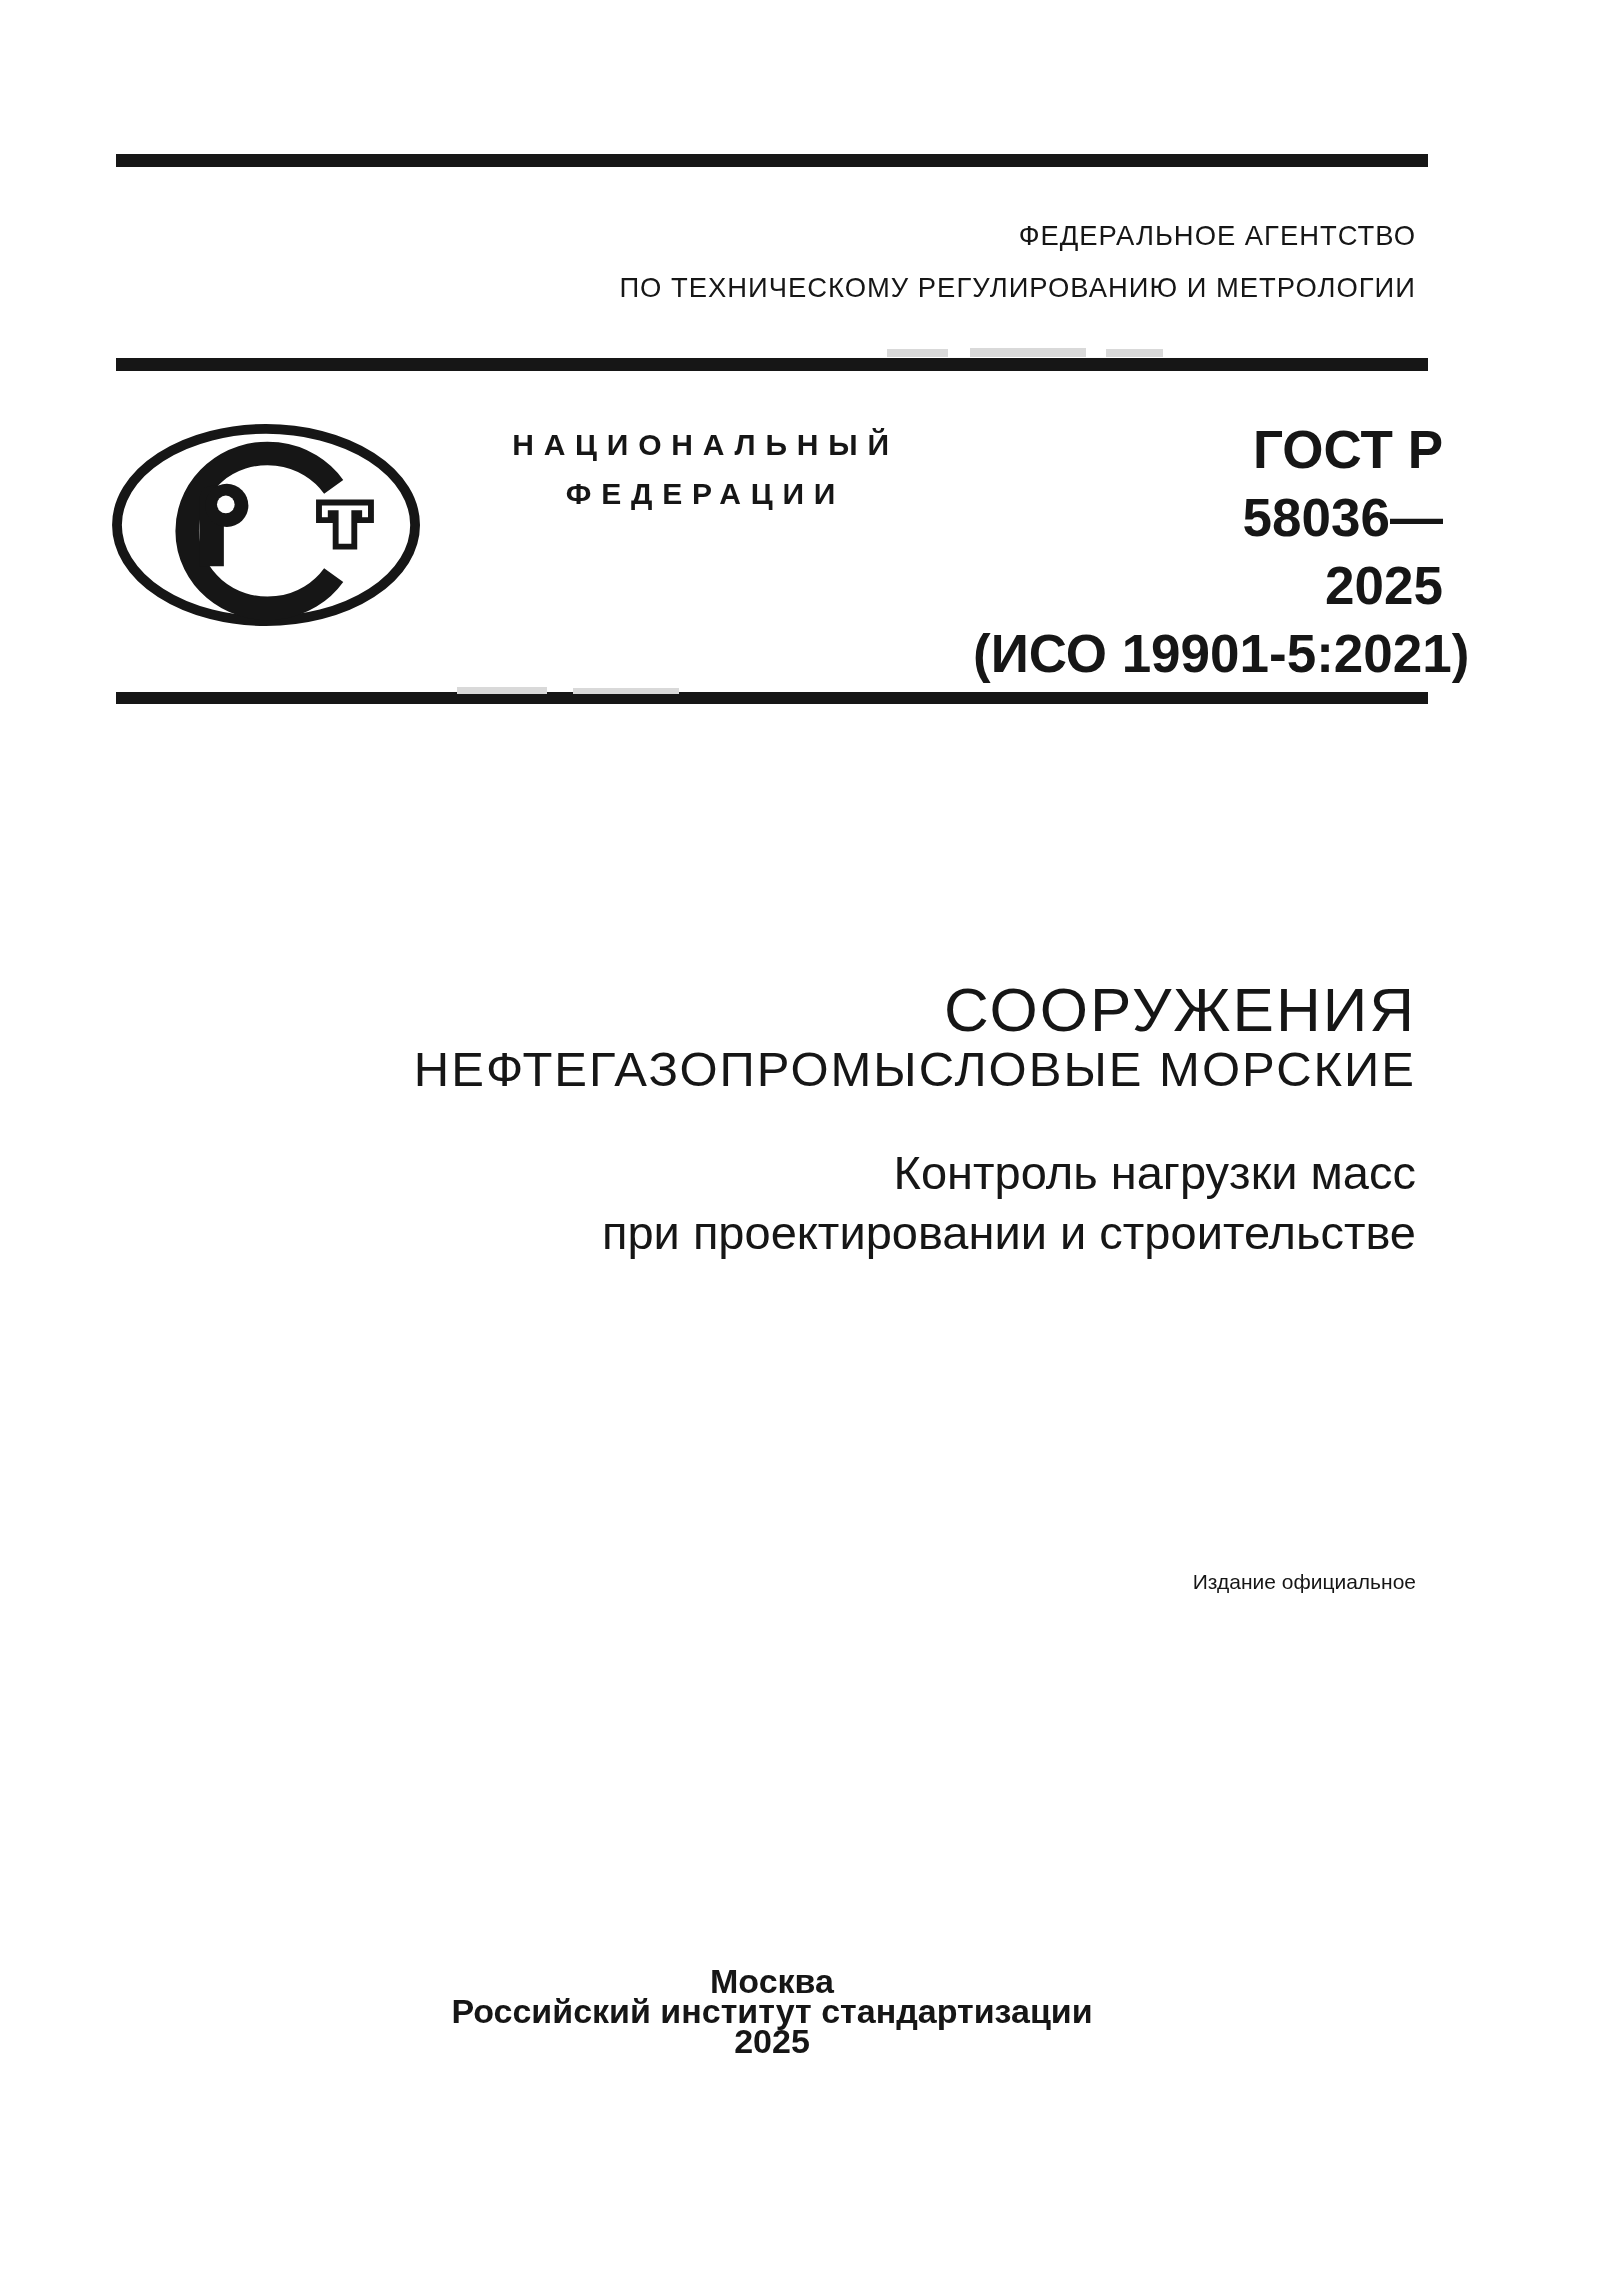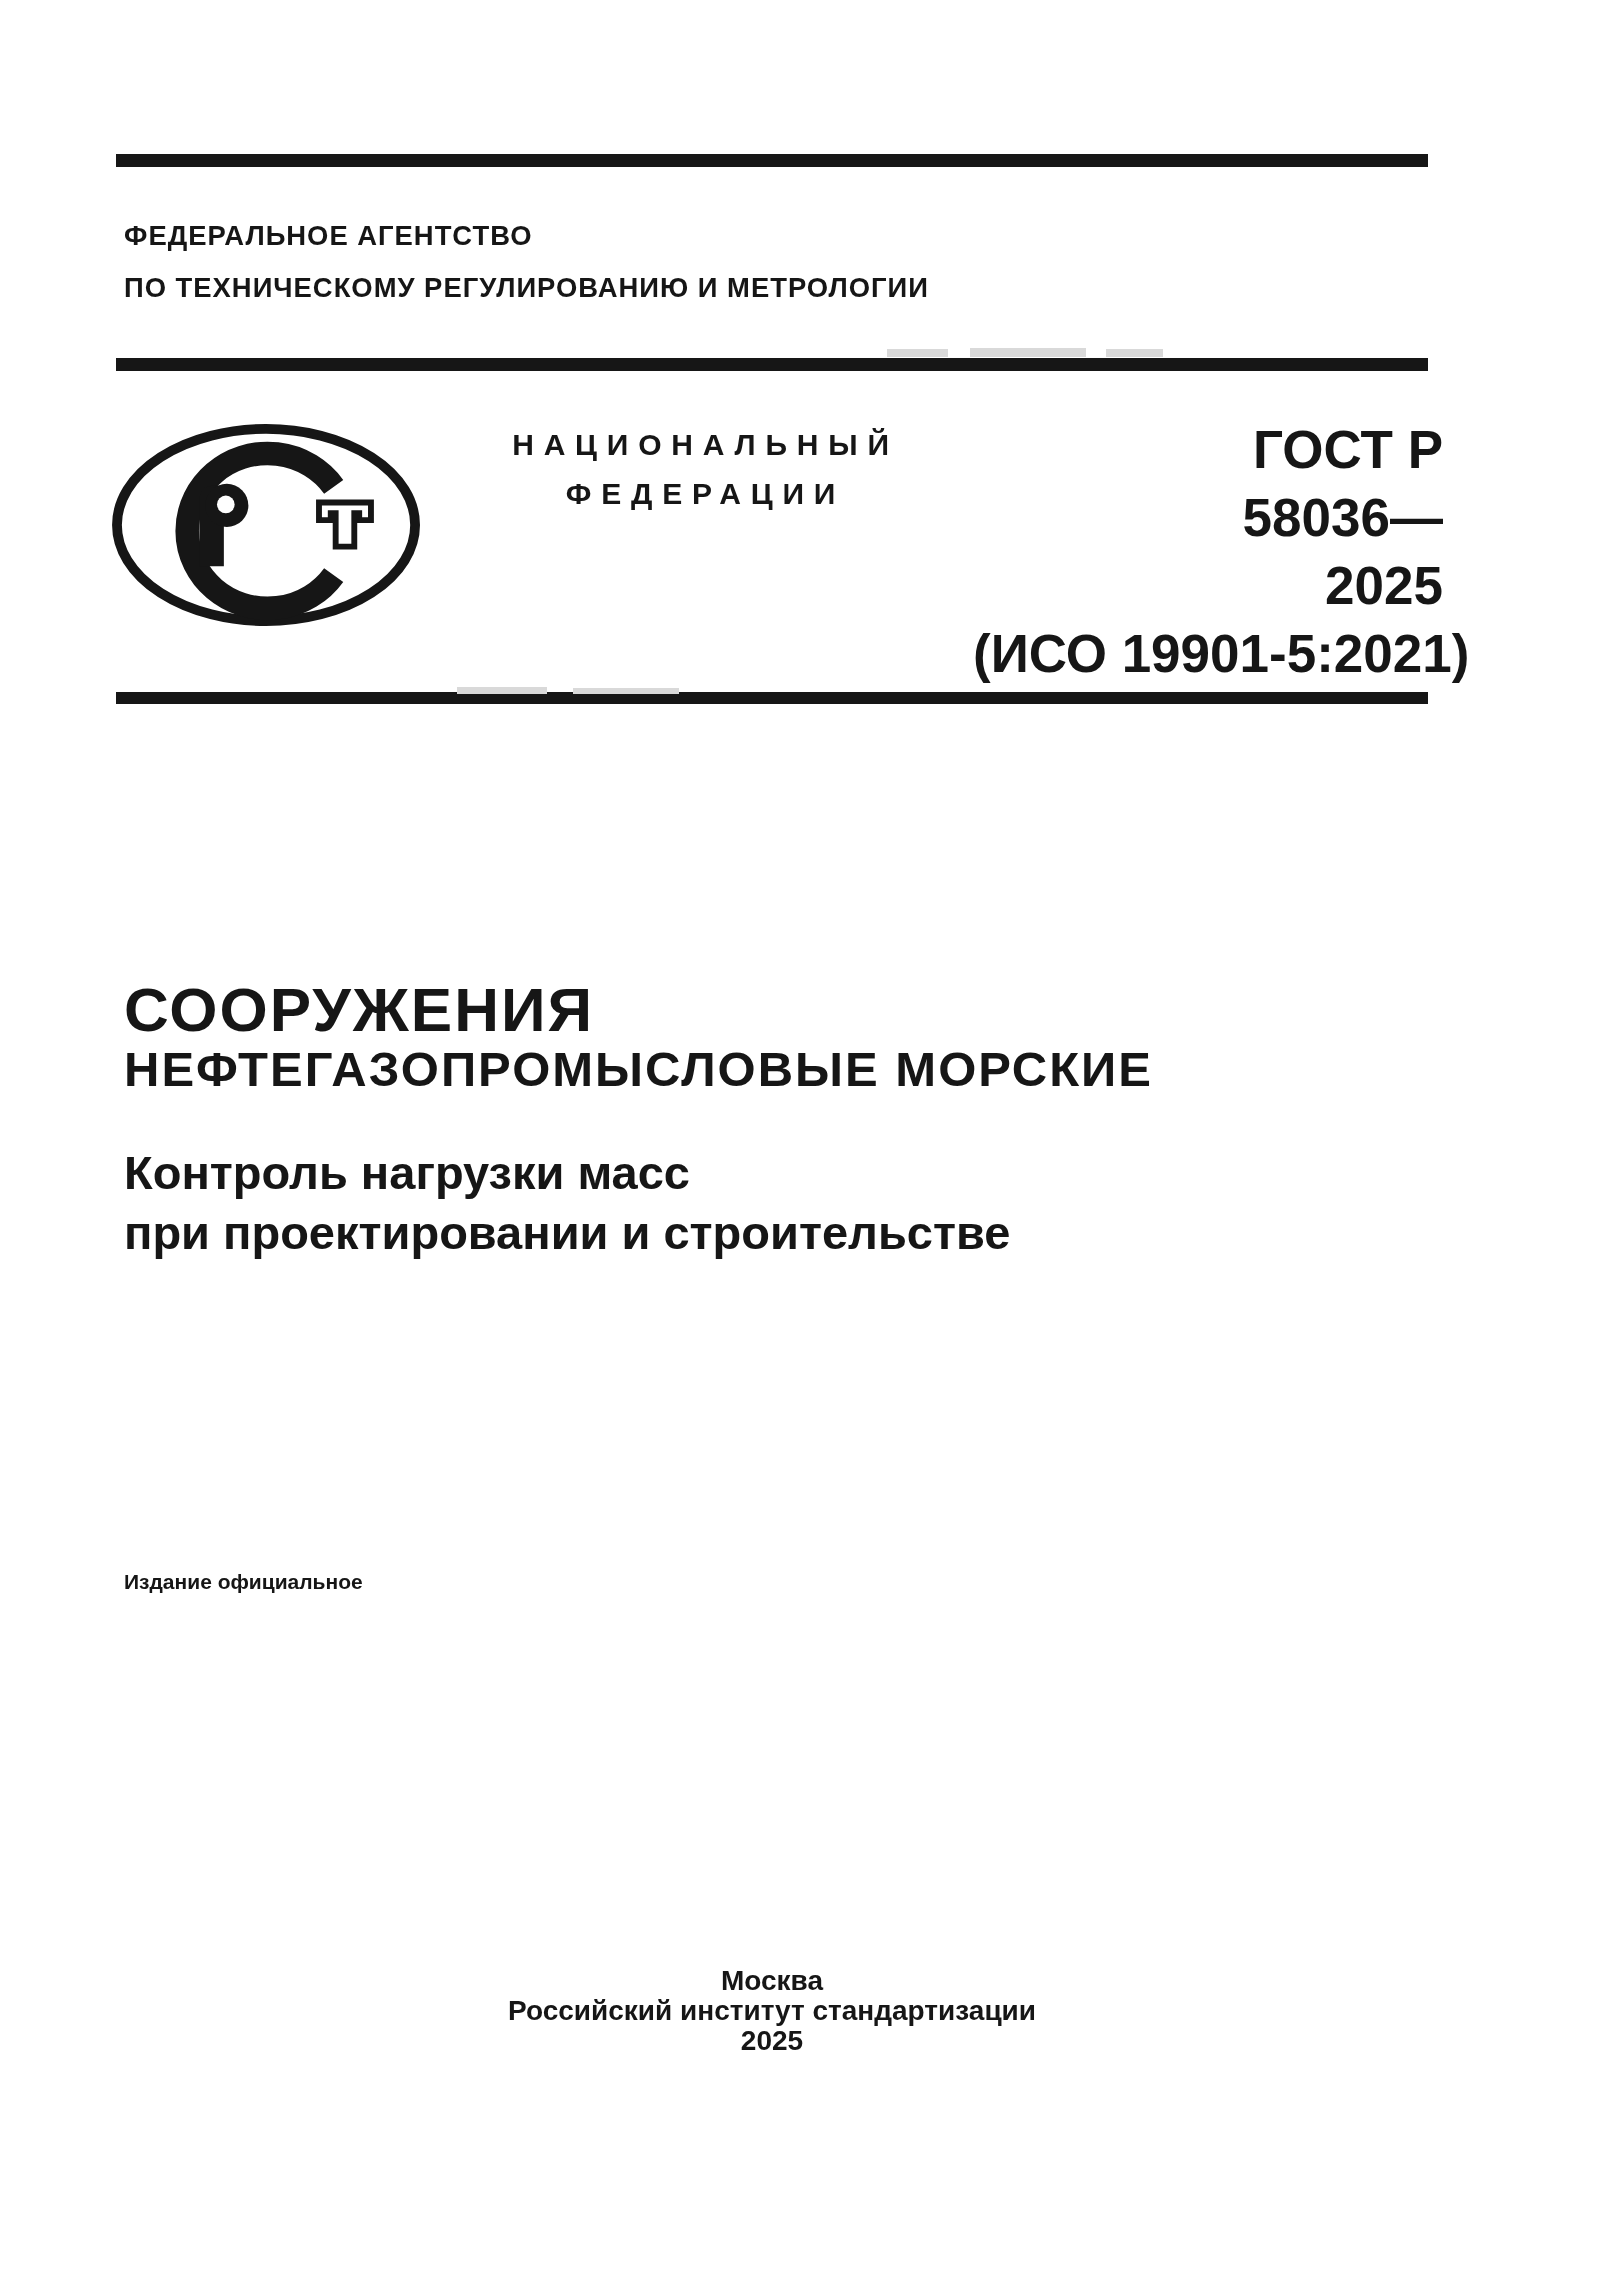--- a/index.html
+++ b/index.html
@@ -26,24 +26,24 @@
   .rule-mid  { top: 358px; height: 12.7px; }
   .rule-thin { top: 692px; height: 11.8px; }
 
   .artifact {
     position: absolute;
     background: #d9d9d9;
   }
 
   .centered-line {
     position: absolute;
-    left: 124px;
+    left: 104px;
     width: 1312px;
-    text-align: left;
-    font-weight: bold;
+    text-align: right;
+    font-weight: normal;
     white-space: nowrap;
   }
 
   .agency-line1 { top: 220px; font-size: 27.4px; letter-spacing: 1px; }
   .agency-line2 { top: 272px; font-size: 27.4px; letter-spacing: 1px; }
 
   .std-type {
     position: absolute;
     left: 441px;
     top: 420px;
@@ -96,21 +96,21 @@
 
   .edition { top: 1570px; font-size: 21px; }
 
   .imprint {
     position: absolute;
     left: 116px;
     top: 1966px;
     width: 1312px;
     text-align: center;
     font-weight: bold;
-    font-size: 28px;
+    font-size: 34px;
     line-height: 30px;
     white-space: nowrap;
   }
 </style>
 </head>
 <body>
 
 <div class="page">
 
   <div class="rule rule-top"></div>

